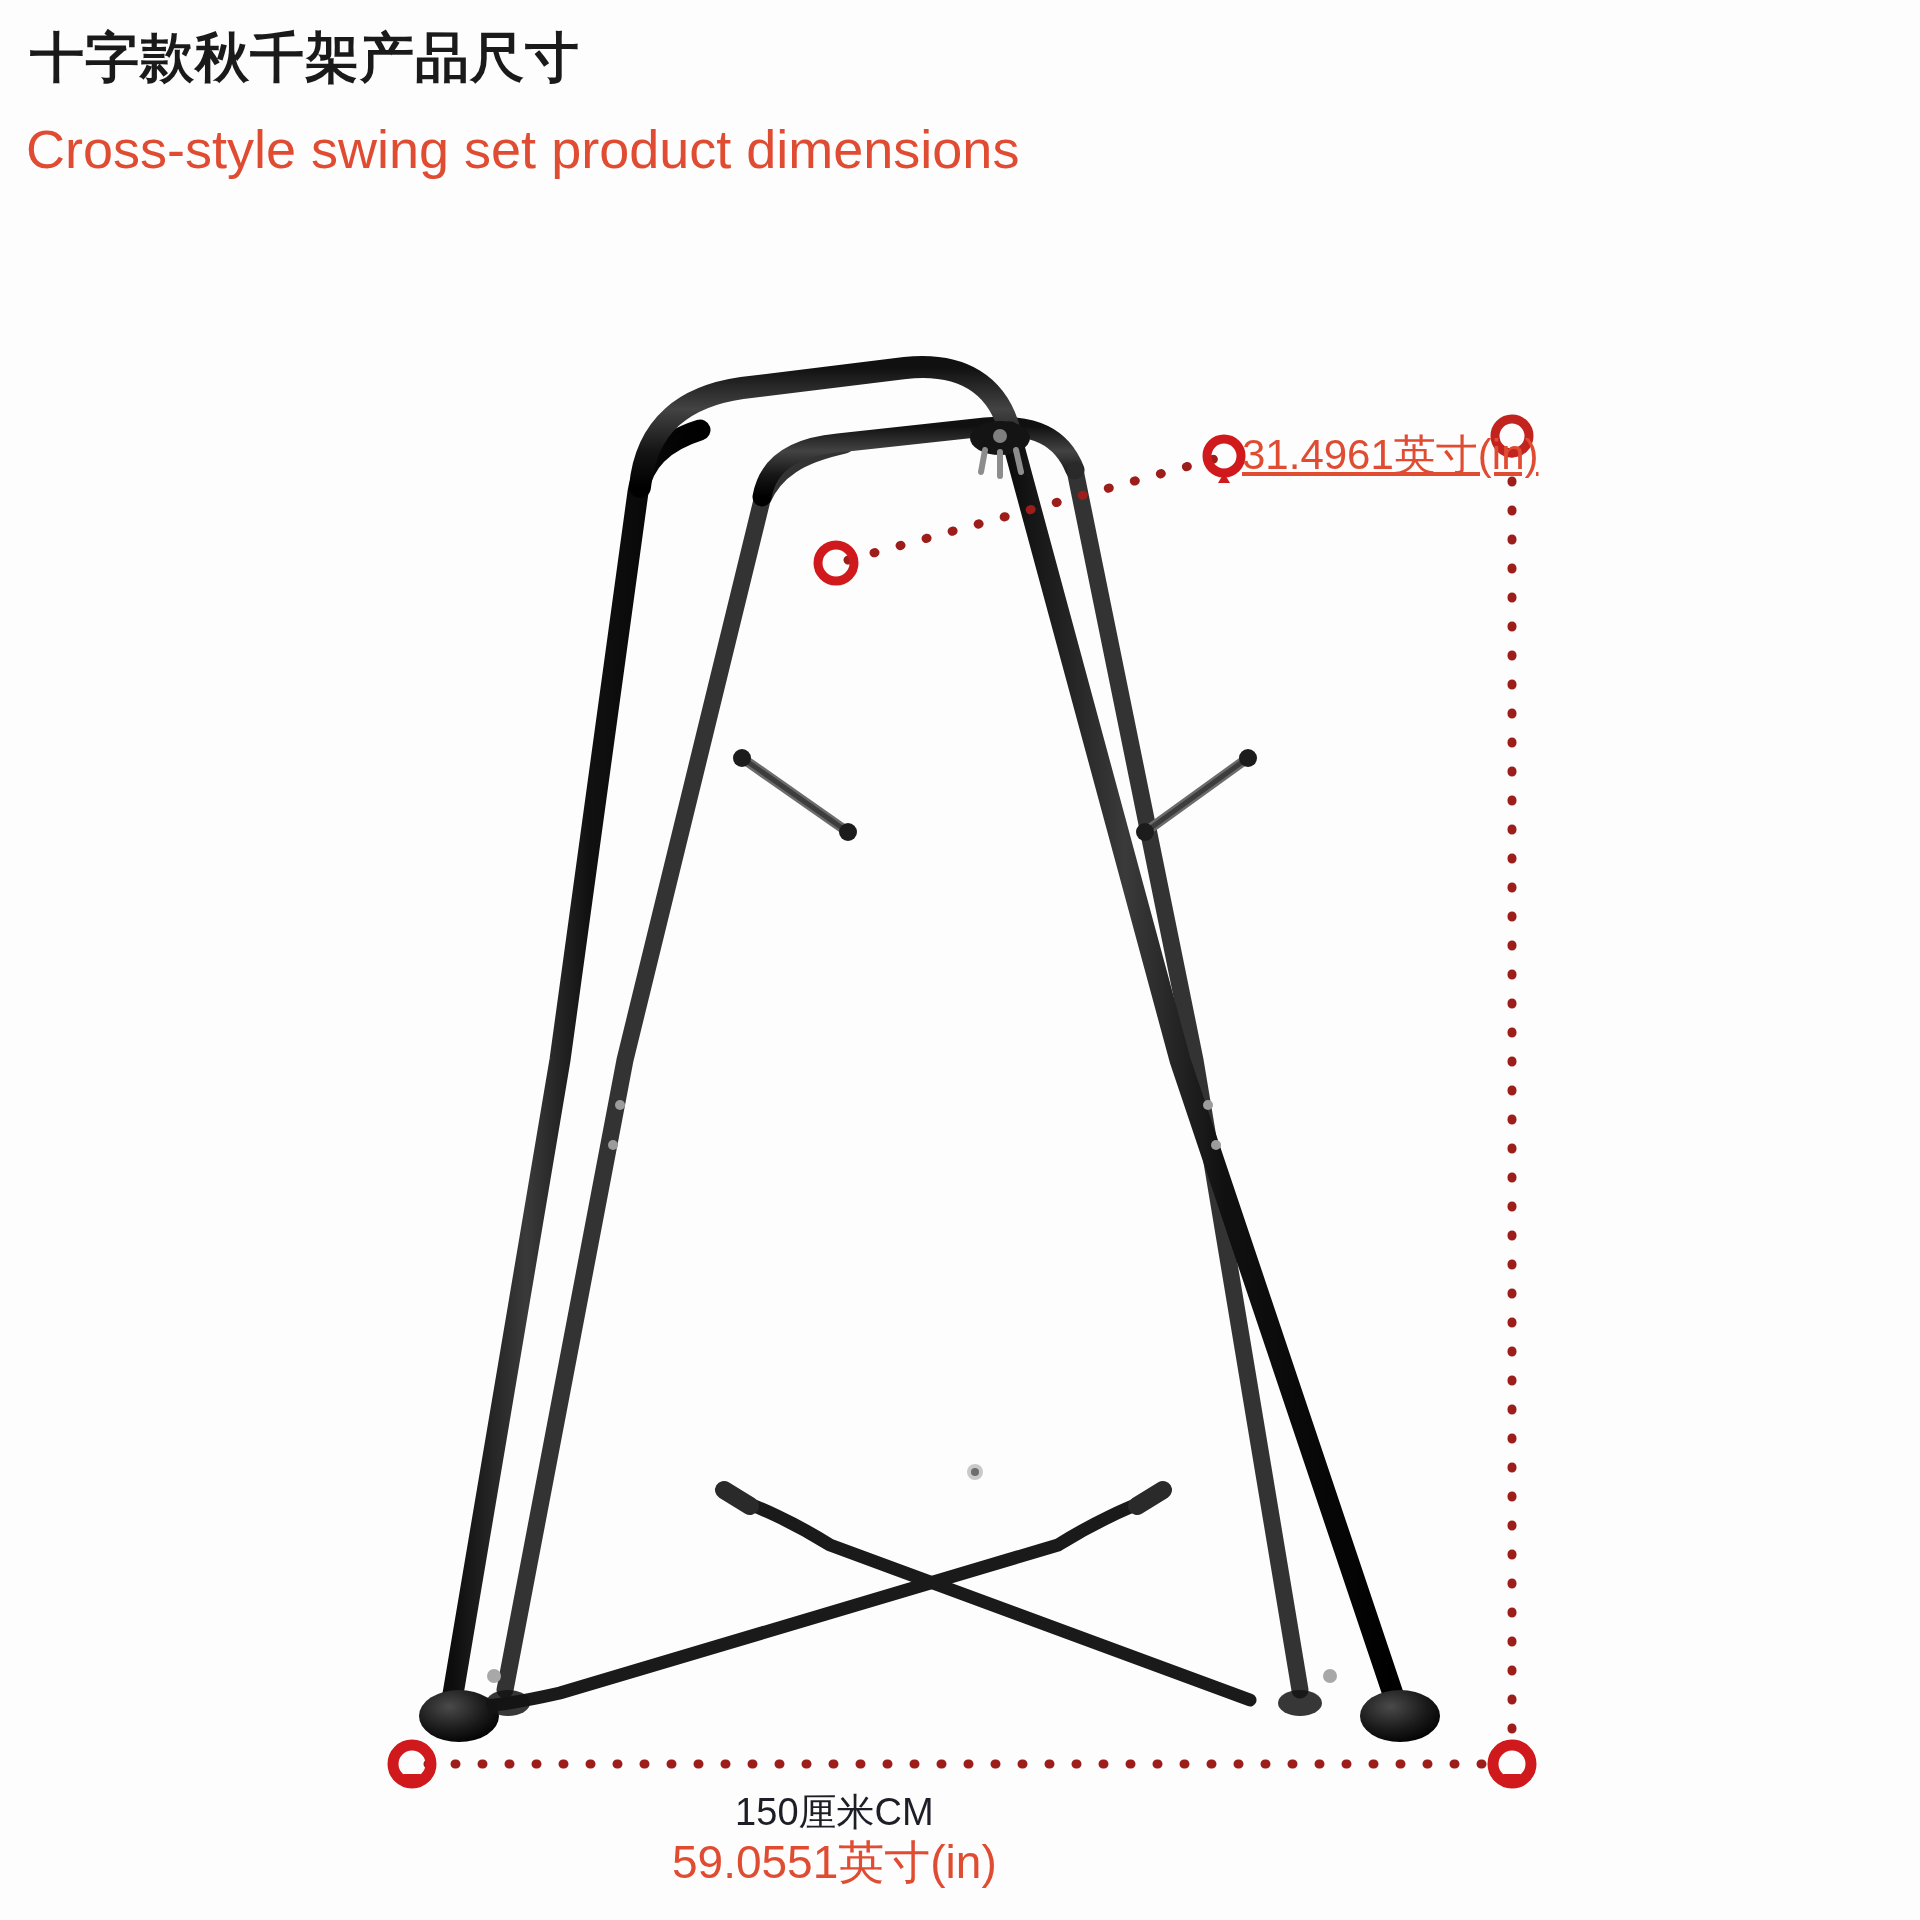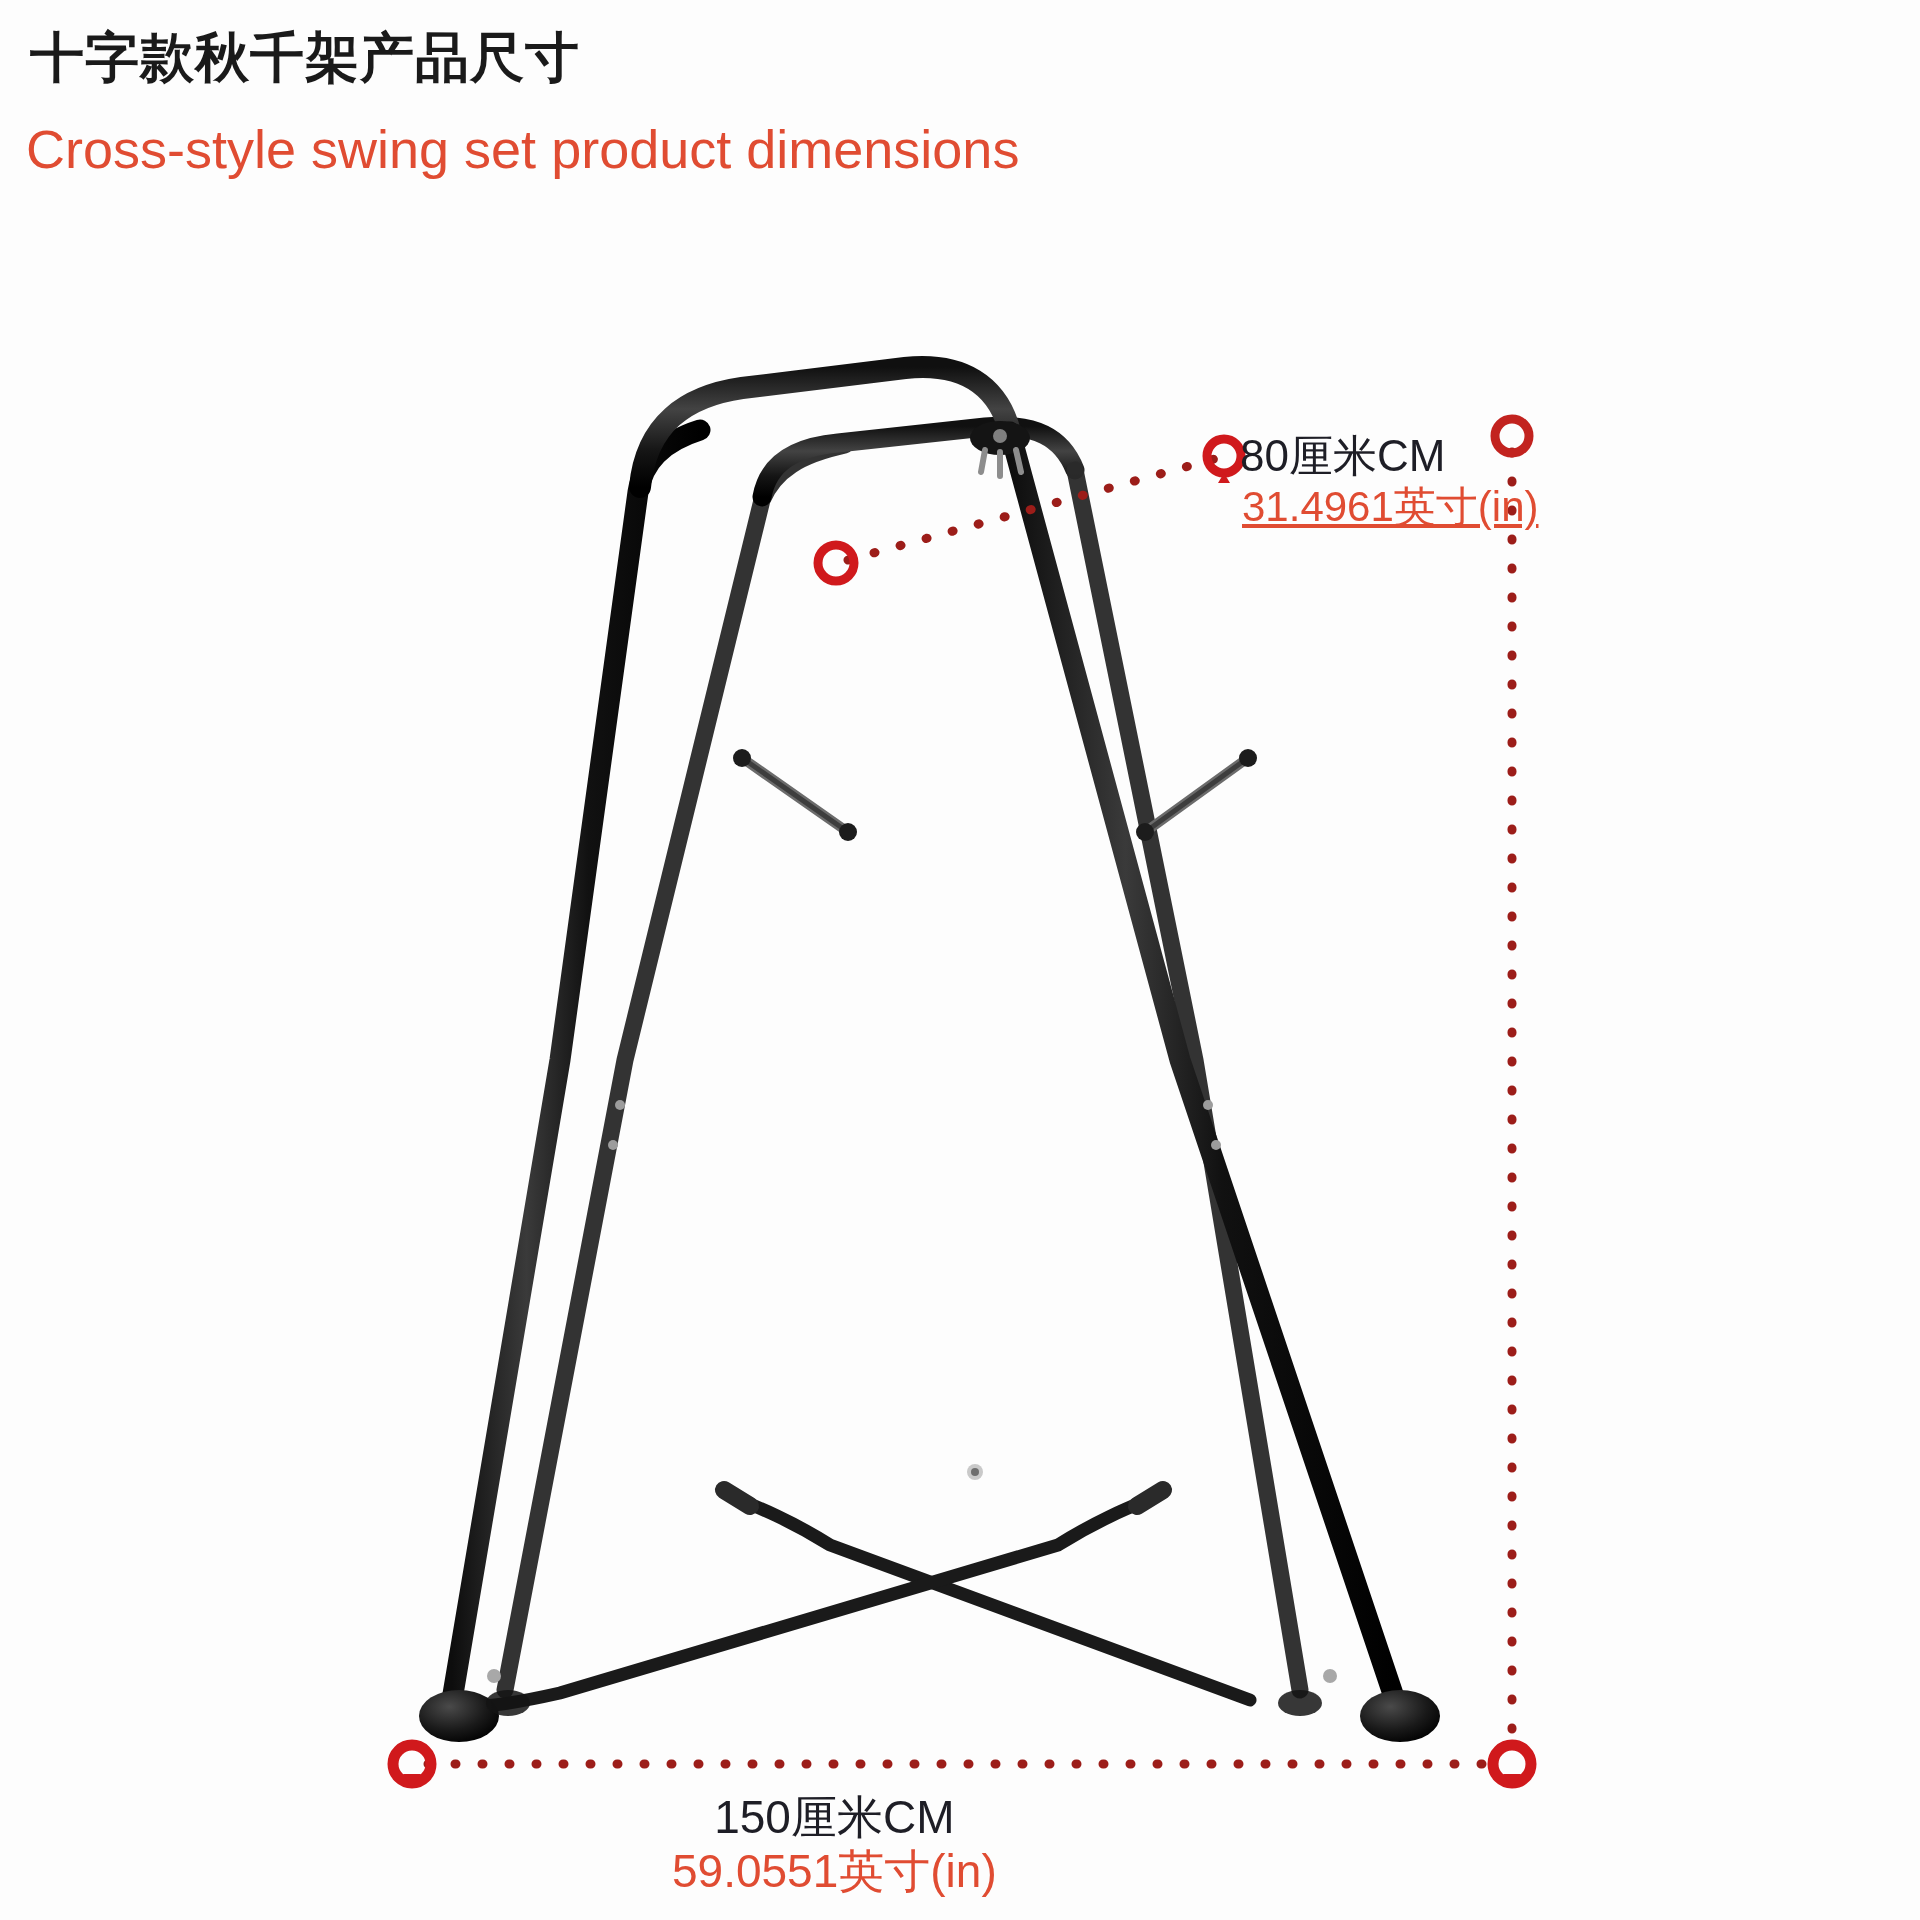--- a/index.html
+++ b/index.html
@@ -86,21 +86,21 @@
     display: block;
     margin-top: 48px;
   }
 
   
   #label-bottom {
     left: 672px;
     top: 1790px;
     text-align: center;
   }
-  #label-bottom .dim-cm { font-size: 46px; display:block; }
+  #label-bottom .dim-cm { font-size: 38px; display:block; }
   #label-bottom .dim-in {
     font-size: 46px;
     display: block;
   }
 </style>
 </head>
 <body>
 
 <div id="page">
 
@@ -234,21 +234,20 @@
       <line x1="428" y1="1764" x2="1498" y2="1764" stroke="#9c1d19" stroke-width="9" stroke-linecap="round" stroke-dasharray="1 26"></line>
       <g>
         <circle cx="412" cy="1764" r="19" fill="none" stroke="#d0191c" stroke-width="11"></circle>
         <path d="M 412,1788 l -9,-14 l 18,0 z" fill="#d0191c"></path>
       </g>
     </g>
 
   </svg>
 
   <div id="label-top" class="dim-label">
-    <div class="dim-cm">80厘米CM</div>
     <div class="dim-in">31.4961英寸(in)</div>
   </div>
 
 
   <div id="label-bottom" class="dim-label">
     <span class="dim-cm">150厘米CM</span>
     <span class="dim-in">59.0551英寸(in)</span>
   </div>
 
 </div>

